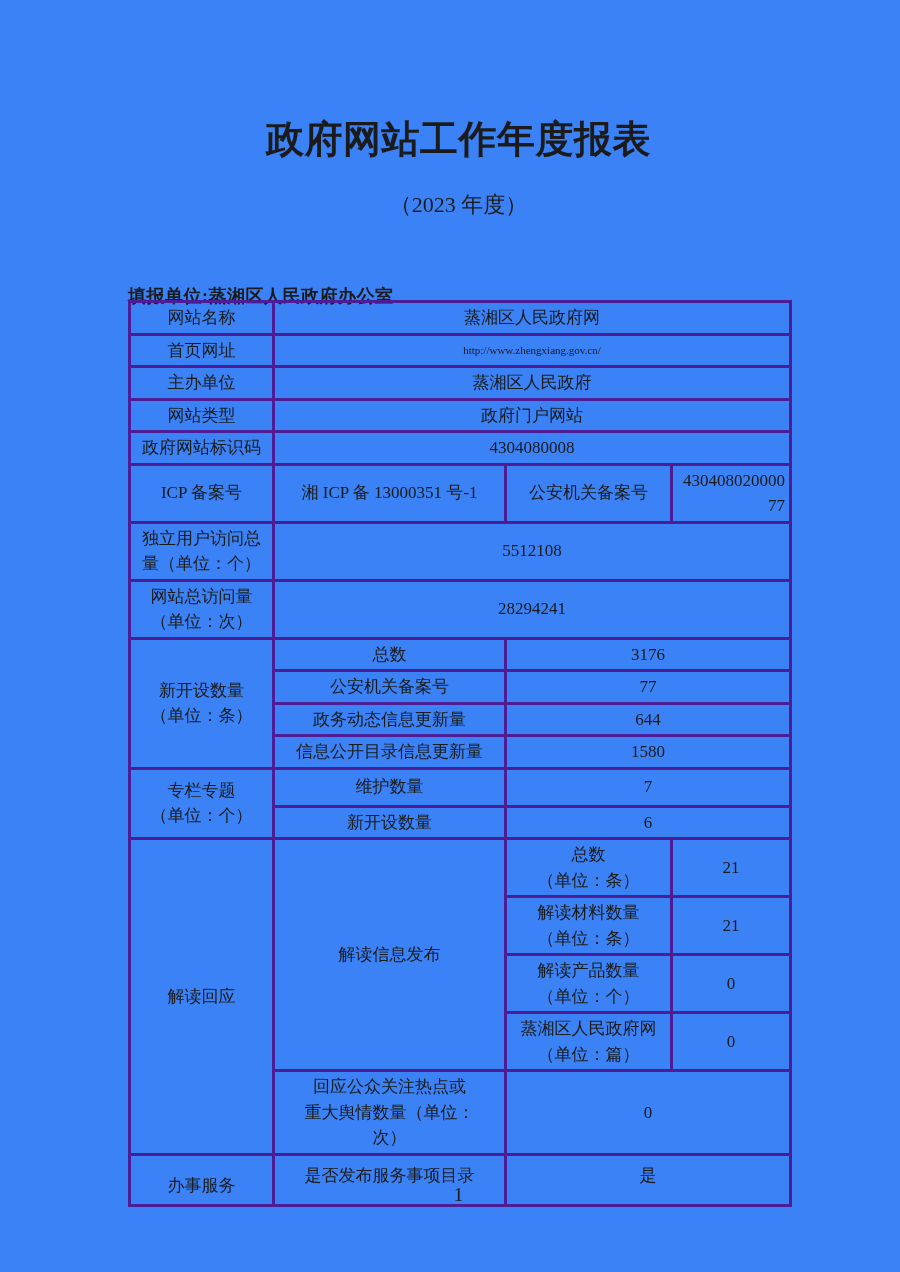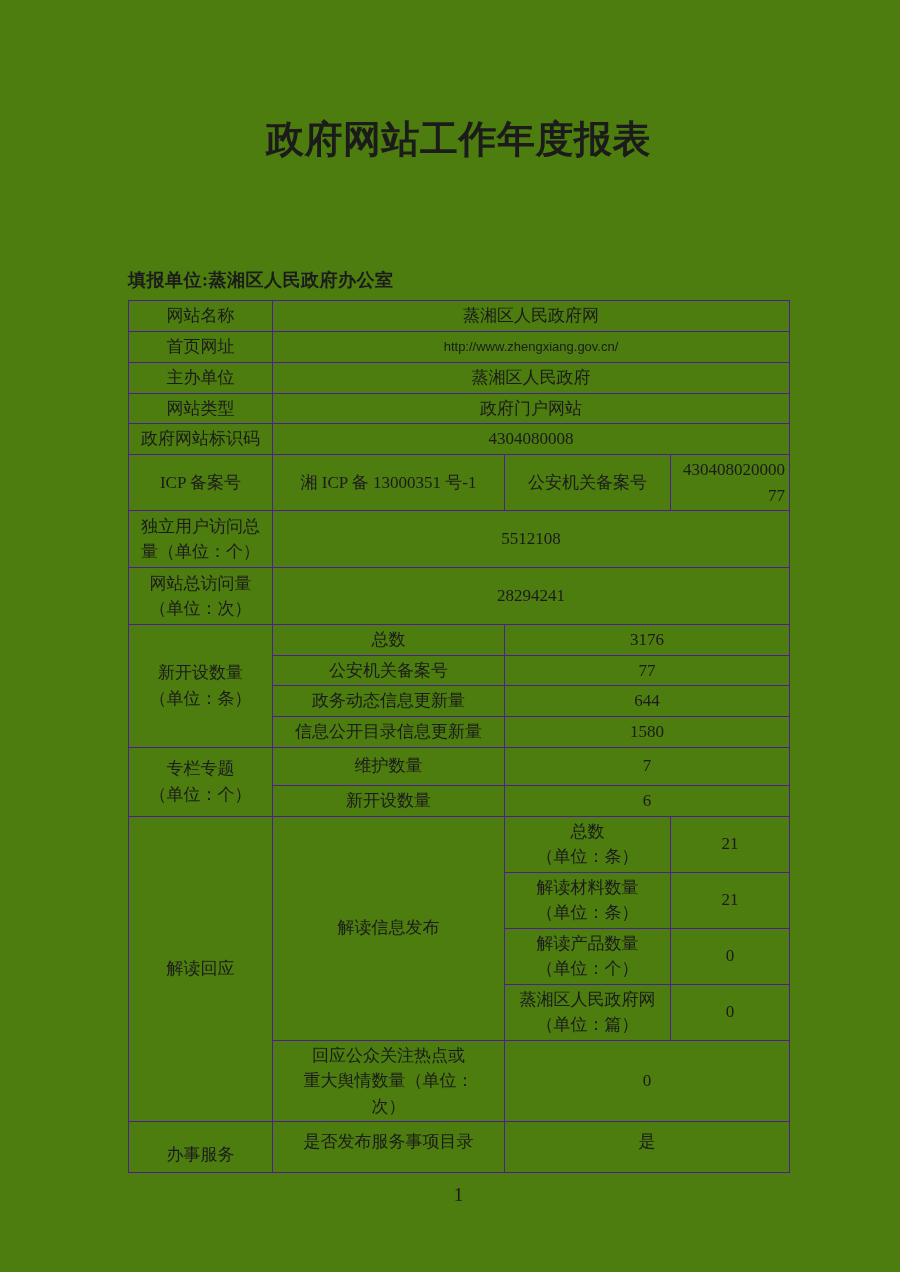--- a/index.html
+++ b/index.html
@@ -1,72 +1,73 @@
 <!DOCTYPE html>
 <html><head>
 <meta charset="utf-8">
 <style>
   html,body { margin:0; padding:0; background:#ffffff; }
   .page {
     position:relative;
     width:900px; height:1272px;
-    background:#4d7c0f;
+    background:#3b82f6;
     font-family:"Liberation Serif","DejaVu Serif",serif;
     color:#1b1b1b;
     overflow:hidden;
   }
   .title {
     position:absolute; top:116px; left:128px; width:661px;
     margin:0; text-align:center;
     font-family:"Liberation Sans","DejaVu Sans",sans-serif;
     font-weight:bold; font-size:38px; line-height:1.25;
     letter-spacing:0.5px;
   }
   .subtitle {
     position:absolute; top:191px; left:128px; width:661px;
     text-align:center; font-size:22px; line-height:1.3;
   }
   .unit {
-    position:absolute; top:268px; left:128px;
+    position:absolute; top:284px; left:128px;
     font-size:18px; font-weight:bold; letter-spacing:0.5px;
   }
   table.report {
     position:absolute; top:300px; left:128px;
     width:661px; border-collapse:collapse; table-layout:fixed;
   }
   .report col.c1 { width:144px; }
   .report col.c2 { width:232px; }
   .report col.c3 { width:166px; }
   .report col.c4 { width:119px; }
   .report td {
-    border:1px solid #4c1d95;
+    border:3px solid #4c1d95;
     text-align:center; vertical-align:middle;
     font-size:17px; line-height:1.5;
     padding:2px 4px;
     white-space:pre-line;
     overflow:hidden;
   }
   .report td.url {
-    font-family:Liberation Sans, sans-serif;
-    font-size:13px;
+    font-family:Liberation Serif, serif;
+    font-size:11px;
   }
   .report td.break-all { word-break:break-all; white-space:normal;text-align:right; }
   .report td.valign-bottom { vertical-align:bottom; padding-bottom:5px;text-align:center; }
   .report td.valign-top { vertical-align:top; padding-top:7px; }
   .pageno {
     position:absolute; top:1184px; left:128px; width:661px;
     text-align:center; font-size:19px;
   }
 </style>
 </head>
 <body>
 
 <div class="page">
 
   <h1 class="title">政府网站工作年度报表</h1>
+  <div class="subtitle">（2023 年度）</div>
   <div class="unit">填报单位:蒸湘区人民政府办公室</div>
 
   <table class="report">
     <colgroup>
         <col class="c1">
         <col class="c2">
         <col class="c3">
         <col class="c4">
       </colgroup>
     <tbody>

